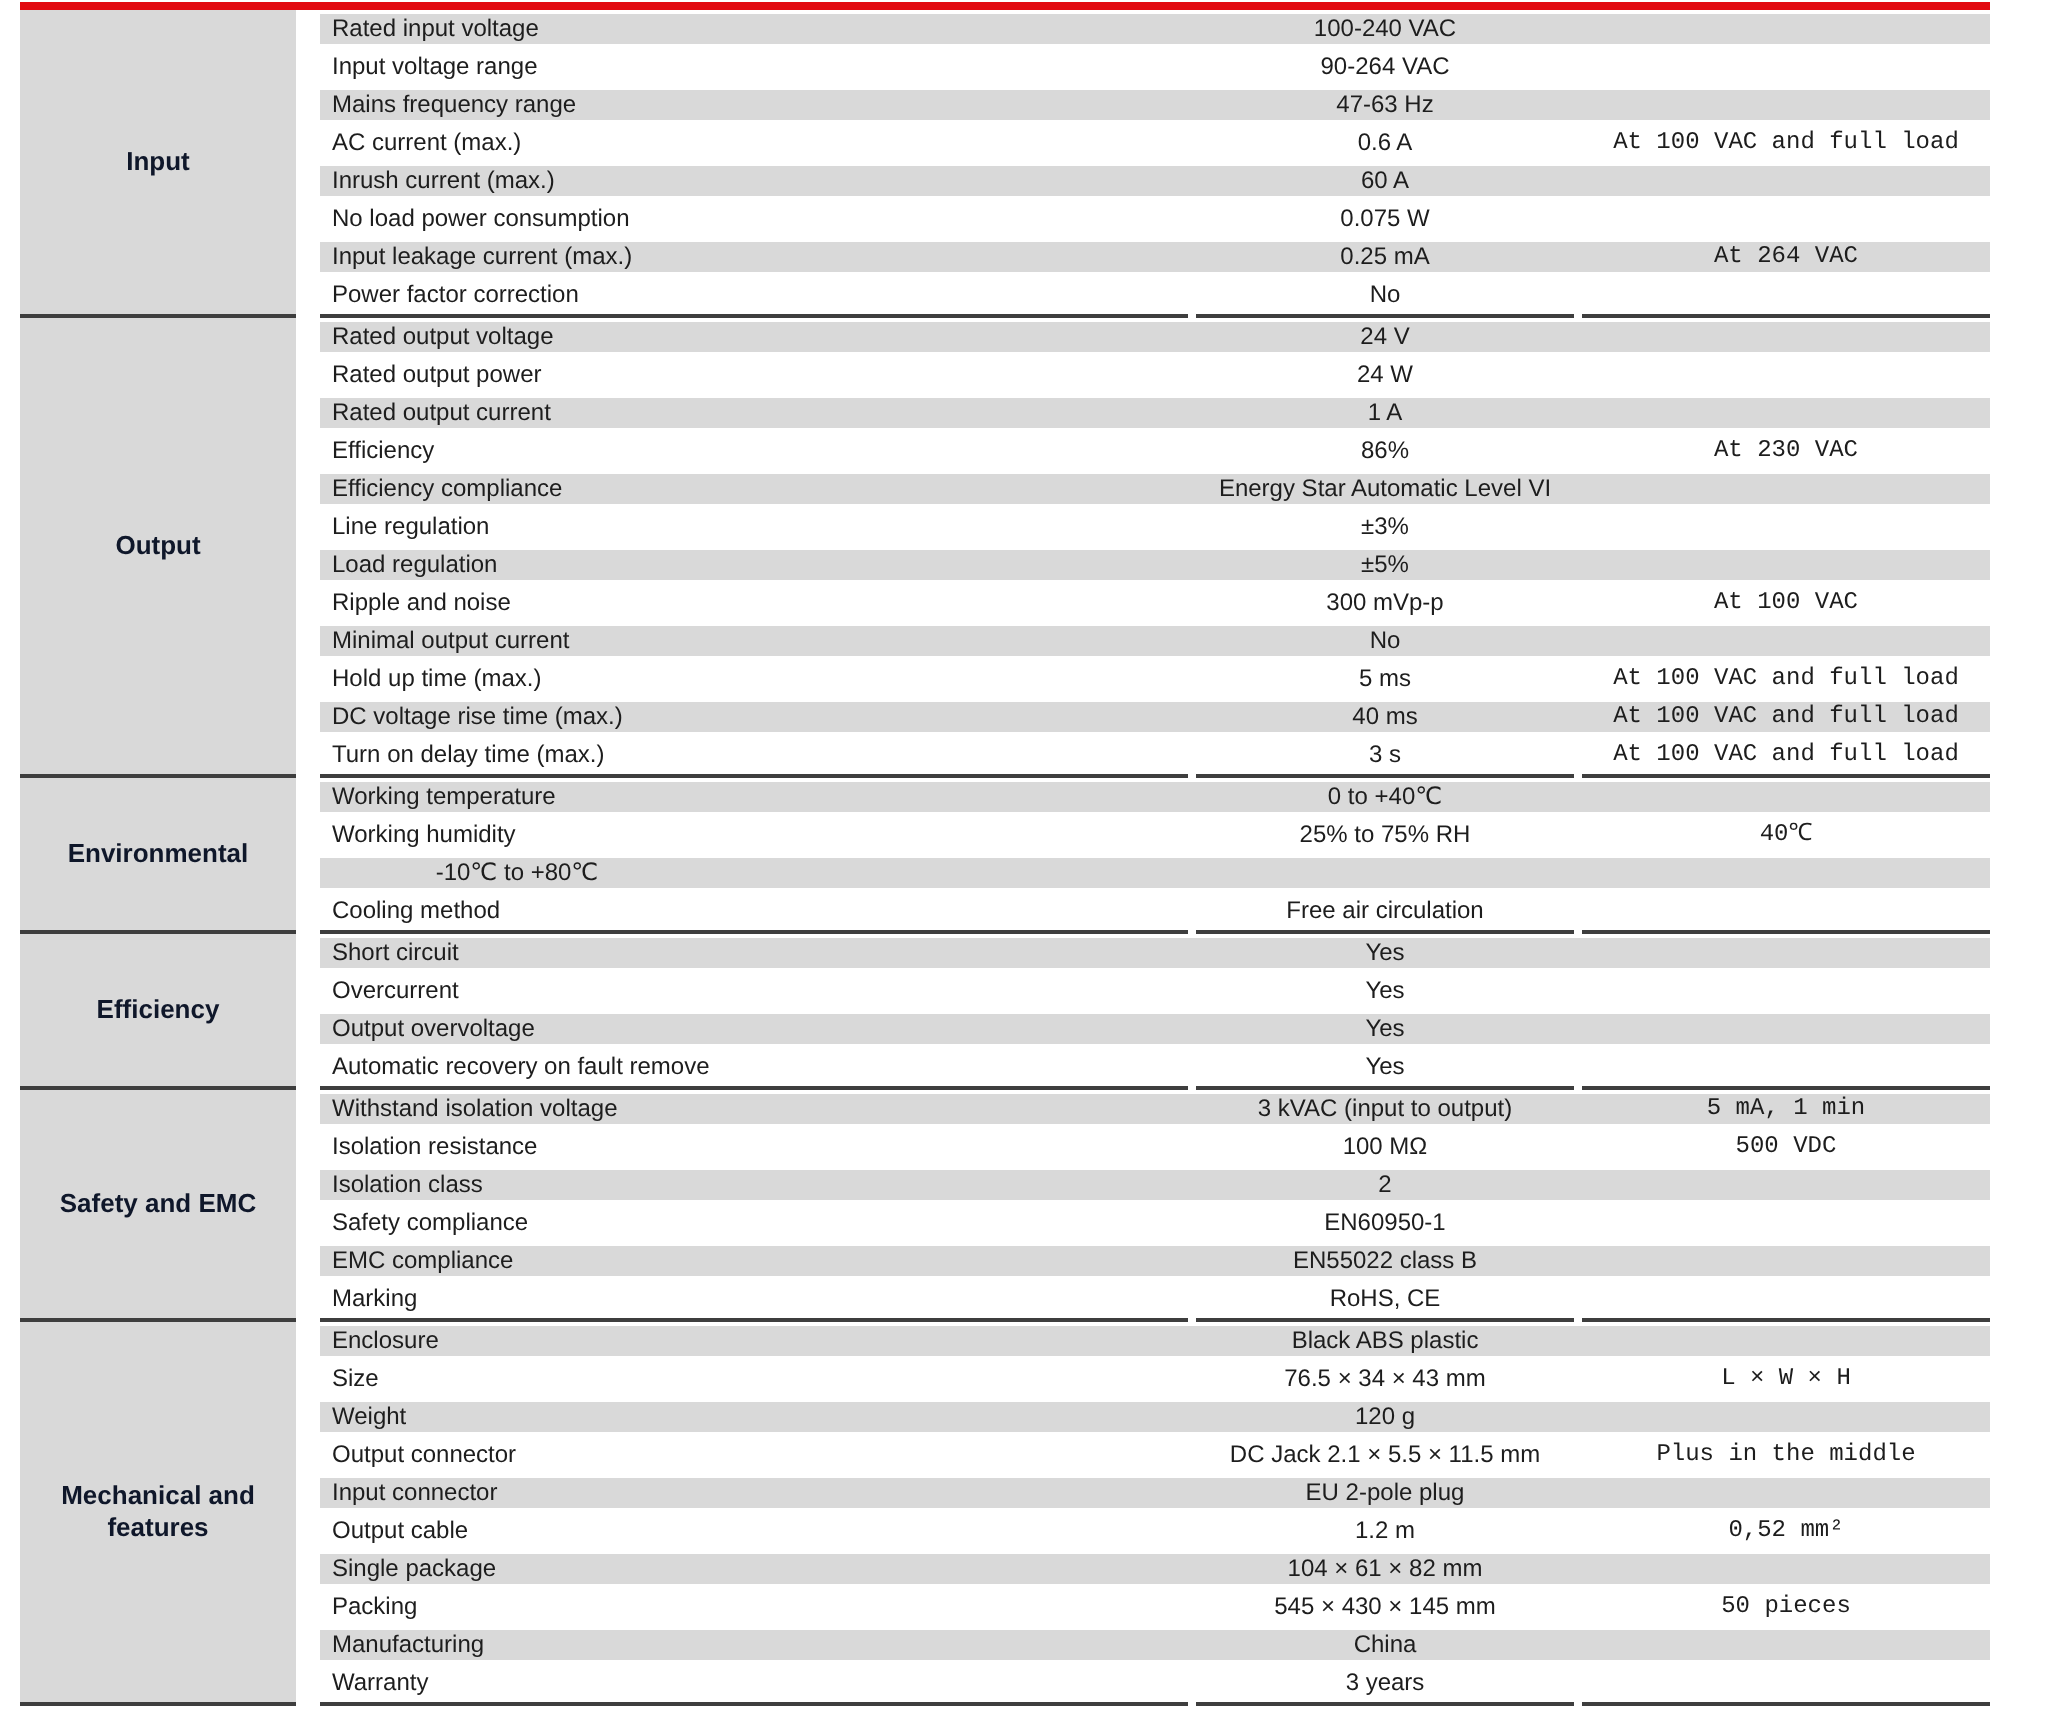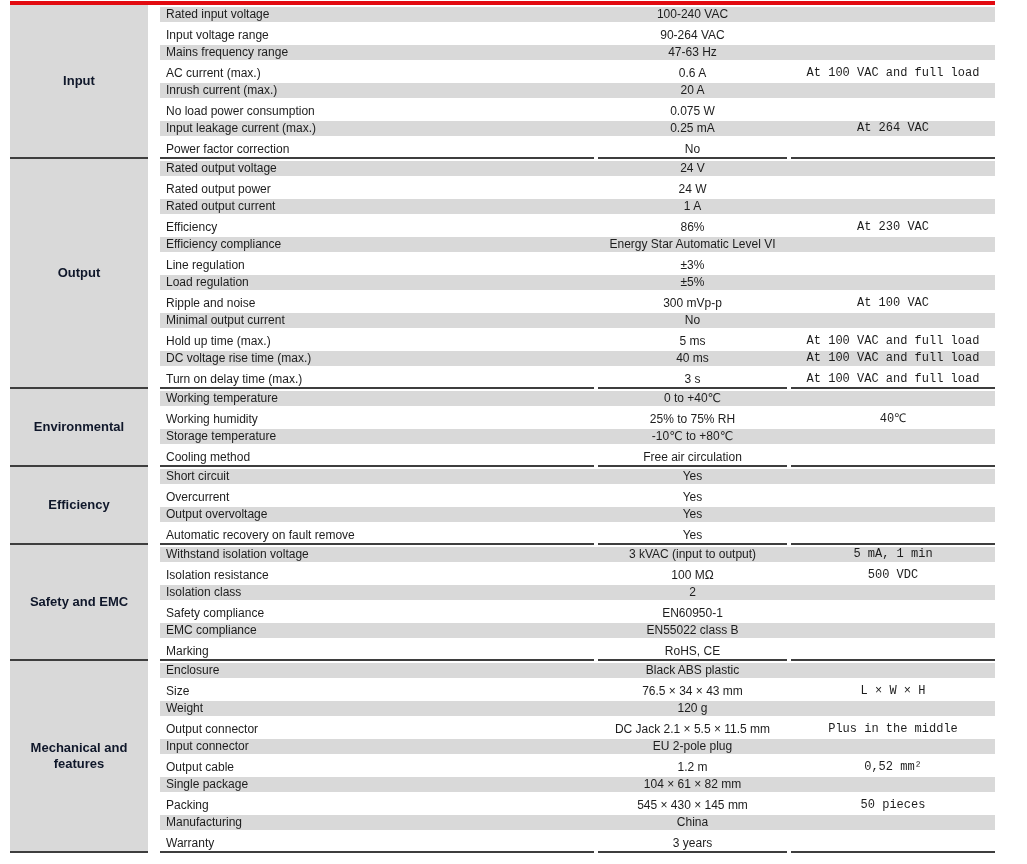--- a/index.html
+++ b/index.html
@@ -47,21 +47,21 @@
     text-align: center;
     font-weight: bold;
     font-size: 13px;
     line-height: 1.2;
     color: #0f172a;
     padding: 0 6px;
   }
   .section-rows { width: 835px; }
   .row {
     display: flex;
-    align-items: flex-end;
+    align-items: center;
     height: 19px;
   }
   .row.striped {
     background: var(--stripe);
     border-top: 2px solid #ffffff;
     border-bottom: 2px solid #ffffff;
   }
   .cell {
     font-size: 12px;
     line-height: 15px;
@@ -113,21 +113,21 @@
   </div>
 
   <div class="row">
     <div class="cell label">AC current (max.)</div>
     <div class="cell value">0.6 A</div>
     <div class="cell note">At 100 VAC and full load</div>
   </div>
 
   <div class="row striped">
     <div class="cell label">Inrush current (max.)</div>
-    <div class="cell value">20 A</div>
+    <div class="cell value">60 A</div>
     <div class="cell note"></div>
   </div>
 
   <div class="row">
     <div class="cell label">No load power consumption</div>
     <div class="cell value">0.075 W</div>
     <div class="cell note"></div>
   </div>
 
   <div class="row striped">
@@ -230,21 +230,20 @@
     <div class="cell note"></div>
   </div>
 
   <div class="row">
     <div class="cell label">Working humidity</div>
     <div class="cell value">25% to 75% RH</div>
     <div class="cell note">40℃</div>
   </div>
 
   <div class="row striped">
-    <div class="cell label">Storage temperature</div>
     <div class="cell value">-10℃ to +80℃</div>
     <div class="cell note"></div>
   </div>
 
   <div class="row">
     <div class="cell label">Cooling method</div>
     <div class="cell value">Free air circulation</div>
     <div class="cell note"></div>
   </div>
 </div>

